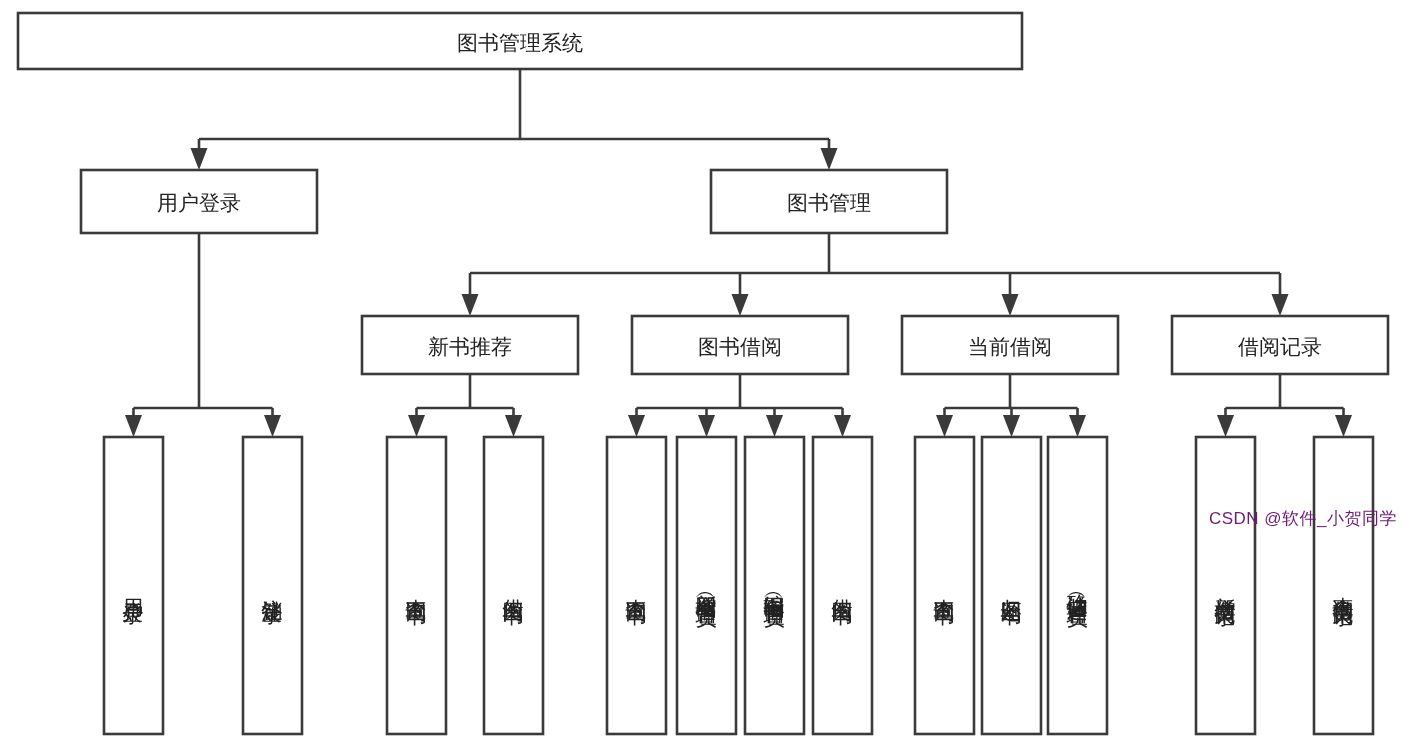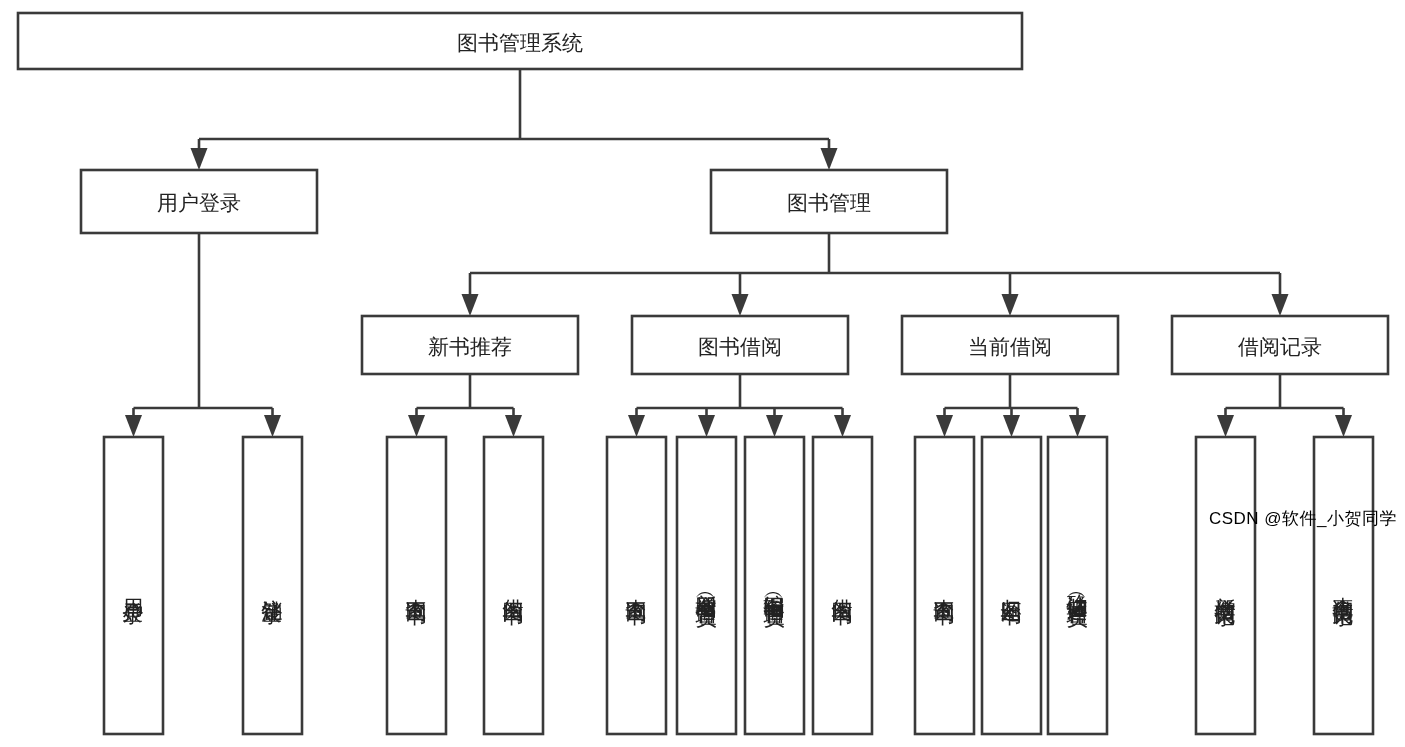--- a/index.html
+++ b/index.html
@@ -65,21 +65,21 @@
     text-align: center;
     white-space: nowrap;
     pointer-events: none;
   }
   .watermark {
     position: absolute;
     right: 8px;
     bottom: 4px;
     font-family: "Liberation Sans", "DejaVu Sans", sans-serif;
     font-size: 17px;
-    color: #000000;
+    color: #701a75;
     letter-spacing: 0.5px;
     white-space: nowrap;
   }
 </style>
 </head>
 <body>
 
 <div id="diagram-root">
   <svg class="flow" id="flow-svg" viewBox="0 0 1405 747">
       <g>

